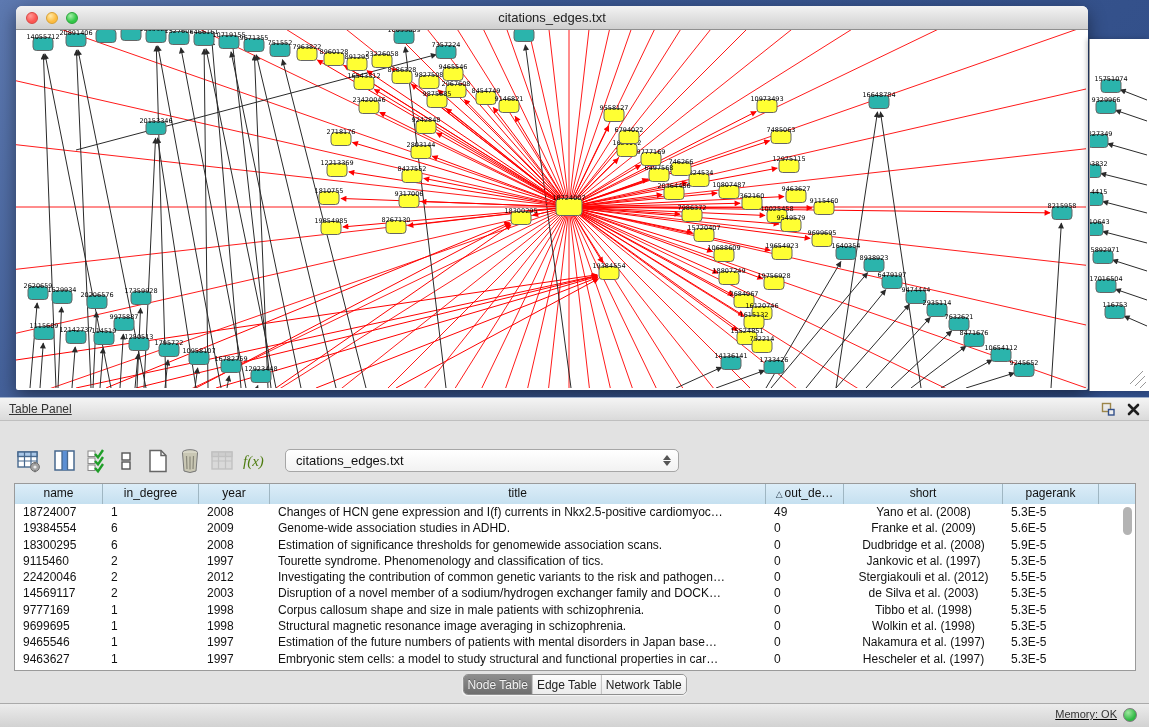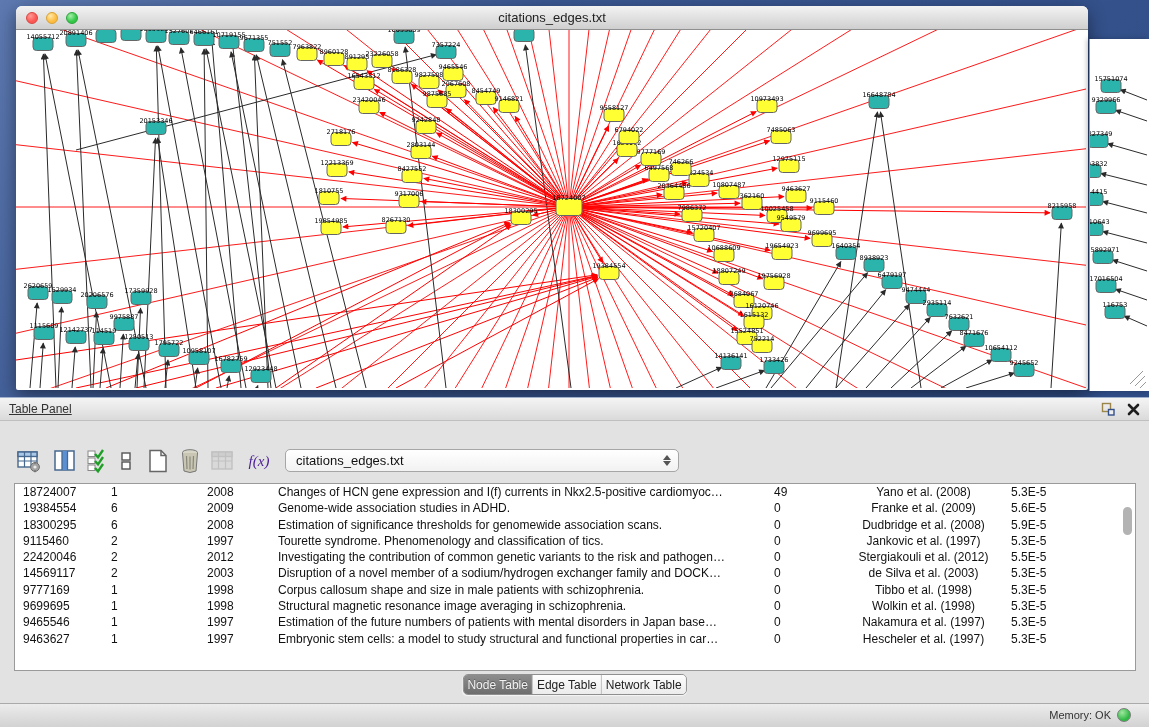--- a/index.html
+++ b/index.html
@@ -68,21 +68,21 @@
     display:flex; height:21px; border:1px solid #8f8f8f; border-radius:5px; overflow:hidden;
     box-shadow:0 1px 1px rgba(255,255,255,.7); }
   .tab { font-size:12px; padding:0 4px; line-height:20px; color:#222;
     background:linear-gradient(#fdfdfd,#ececec); border-right:1px solid #bdbdbd; }
   .tab:last-child { border-right:none;text-align:right; }
   .tab.selected { background:linear-gradient(#8d8d8d,#6e6e6e); color:#f2f2f2;
     text-shadow:0 -1px 0 rgba(0,0,0,.3); }
 
   .statusbar { position:absolute; left:0; bottom:0; width:100%; height:24px;
     background:linear-gradient(#ececec,#d2d2d2); border-top:1px solid #aaa; }
-  .status-right { position:absolute; right:18px; top:4px; display:flex; align-items:center; gap:6px; }
+  .status-right { position:absolute; right:12px; top:4px; display:flex; align-items:flex-start; gap:6px;text-decoration:underline; }
   .status-label { font-size:11px; color:#333; }
   .status-dot { width:14px; height:14px; border-radius:50%;
     background:radial-gradient(circle at 35% 30%,#9fe89f,#2fb944 65%); border:1px solid #7b7b7b; }
 </style>
 </head>
 <body>
 
 <div class="desktop">
 
   <div class="net-window">
@@ -549,31 +549,41 @@
     <svg class="toolbar-icon" style="left:177px" viewBox="0 0 26 26">
       <ellipse cx="13" cy="4.5" rx="7.5" ry="2.8" fill="#d8d6c6" stroke="#777"></ellipse>
       <path d="M5.5 5 L7 23 Q13 26 19 23 L20.5 5" fill="#c9c7b4" stroke="#777"></path>
       <path d="M9.5 8 L10 21 M13 8.5 V21.5 M16.5 8 L16 21" stroke="#8a887a" stroke-width="1.2" fill="none"></path>
     </svg>
     <svg class="toolbar-icon" style="left:209px; opacity:.45" viewBox="0 0 26 26">
       <rect x="3" y="4" width="20" height="17" fill="#cfcfcf" stroke="#9a9a9a" stroke-width="1.4"></rect>
       <rect x="3" y="4" width="20" height="4.5" fill="#b8b8b8" stroke="#9a9a9a" stroke-width="1.4"></rect>
       <path d="M9.5 4 V21 M16.5 4 V21 M3 13 H23" stroke="#9a9a9a" stroke-width="1.2"></path>
     </svg>
-    <div class="toolbar-icon" style="left:243px; width:32px; font-family:'Liberation Serif',serif; font-style:italic; font-size:15px; color:#4c1d95; line-height:26px;text-align:center;">f(x)</div>
+    <div class="toolbar-icon" style="left:243px; width:32px; font-family:'Liberation Serif',serif; font-style:italic; font-size:15px; color:#4d7c0f; line-height:26px;">f(x)</div>
 
     <div class="combo">
       <span>citations_edges.txt</span>
       <span class="stepper">
           <i class="up"></i>
           <i class="down"></i>
         </span>
     </div>
 
     <div class="table-wrap">
+      <div class="grid-row thead" id="table-head">
+          <div class="cell">name</div>
+          <div class="cell">in_degree</div>
+          <div class="cell">year</div>
+          <div class="cell">title</div>
+          <div class="cell"><span class="tri">△</span>out_de…</div>
+          <div class="cell">short</div>
+          <div class="cell">pagerank</div>
+          <div class="cell"></div>
+        </div>
       <div class="tbody" id="table-body">
           <div class="grid-row">
             <div class="cell">18724007</div>
             <div class="cell">1</div>
             <div class="cell">2008</div>
             <div class="cell">Changes of HCN gene expression and I(f) currents in Nkx2.5-positive cardiomyoc…</div>
             <div class="cell">49</div>
             <div class="cell c-short">Yano et al. (2008)</div>
             <div class="cell">5.3E-5</div>
             <div class="cell"></div>

